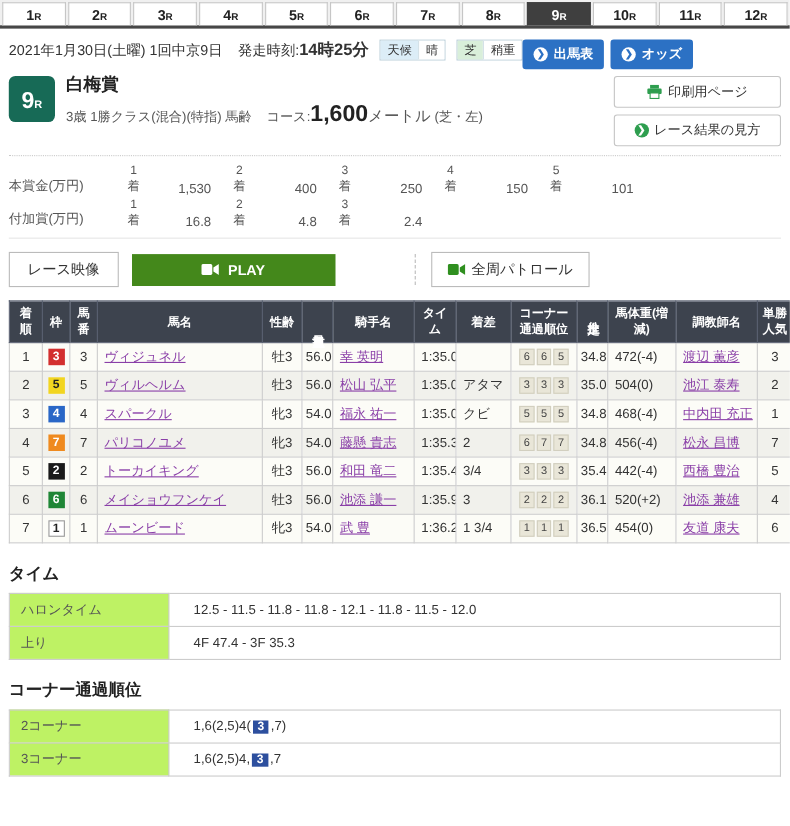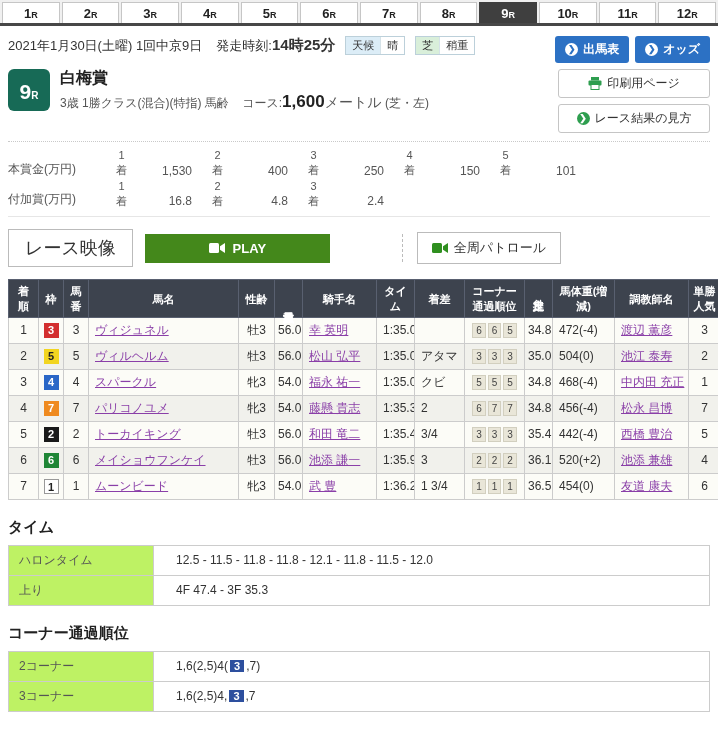--- a/index.html
+++ b/index.html
@@ -9,21 +9,21 @@
     font-family:"Liberation Sans", sans-serif; font-size:12px;
   }
   
   .tabbar { display:flex; gap:2px; background:#f0f0f0; padding:2px 2px 0 2px; border-bottom:3px solid #474747; }
   .tab { flex:1; background:#fff; border:1px solid #c6c6c6; border-bottom:none; text-align:center;
          font-weight:bold; font-size:13px; color:#222; padding:3px 0 2px; cursor:pointer; }
   .tab .rsub { font-size:9px; }
   .tab.selected { background:#3f3f3f; border-color:#3f3f3f; color:#fff; }
   .content { padding:0 8px; }
   
-  .info-row { display:flex; justify-content:space-between; align-items:flex-start; margin:10px 0 4px; }
+  .info-row { display:flex; align-items:flex-start; margin:10px 0 4px; }
   .info-left { font-size:13px; color:#333; display:flex; align-items:center; flex-wrap:wrap; }
   .date-txt { margin-right:14px; }
   .time-strong { font-weight:bold; font-size:15px; }
   .badge { display:inline-flex; border:1px solid #bcd0da; font-size:11px; margin-left:10px; }
   .badge .k { background:#dcedf7; padding:1px 6px; }
   .badge.turf .k { background:#d9efda; }
   .badge .v { background:#fff; padding:1px 6px; border-left:1px solid #d5e2e8; }
   .info-right { display:flex; gap:6px; }
   .btn-blue { background:#2c71c4; color:#fff; border:none; border-radius:3px; font-size:12px; font-weight:bold;
               padding:5px 10px; display:inline-flex; align-items:center; gap:5px; cursor:pointer; }
@@ -33,37 +33,37 @@
            line-height:13px; text-align:center; display:inline-block; font-weight:bold; }
   
   .race-box { display:flex; margin:6px 0 2px; }
   .rnum { width:42px; height:42px; background:#176a56; color:#fff; border-radius:6px; flex:none;
           display:flex; align-items:flex-end; justify-content:center; font-weight:bold; font-size:21px; line-height:38px; }
   .rnum .rsub { font-size:10px; line-height:30px; }
   .race-title-block { margin-left:10px; flex:1; }
   .race-name { font-size:16px; font-weight:bold; color:#222; margin:0; line-height:1.1; }
   .race-cond { font-size:12px; color:#555; margin-top:5px; }
   .race-cond .sp { margin-right:10px; }
-  .dist { font-size:17px; font-weight:bold; color:#222; }
+  .dist { font-size:21px; font-weight:bold; color:#222; }
   .dist-unit { font-size:14px; color:#555;font-family:Liberation Serif, serif; }
   .race-right { display:flex; flex-direction:column; gap:6px; width:152px; flex:none; }
   .btn-white { background:#fff; border:1px solid #c5c5c5; border-radius:3px; font-size:12px; color:#333;
                padding:5px 6px; display:flex; align-items:center; justify-content:center; gap:5px; cursor:pointer; }
   .dotted-sep { border-top:1px dotted #c9c9c9; margin:8px 0 6px; }
   
   .prize-row { display:flex; font-size:12px; color:#555; margin:1px 0; align-items:flex-end; }
   .prize-label { width:108px; line-height:1.5; }
   .prize-items { display:flex; flex:1; }
   .prize-item { display:flex; align-items:flex-end; width:96px; }
   .prize-rank { display:flex; flex-direction:column; align-items:center; font-size:11px; line-height:1.35; }
   .prize-val { flex:1; text-align:right; margin-right:20px; }
   .prize-sep { border-top:1px solid #e6e6e6; margin:8px 0 0; }
   
   .video-row { display:flex; align-items:center; margin:12px 0 12px; }
-  .btn-plain { background:#fff; border:1px solid #bbb; font-size:18px; color:#333; padding:6px 16px; cursor:pointer; }
+  .btn-plain { background:#fff; border:1px solid #bbb; font-size:13px; color:#333; padding:6px 16px; cursor:pointer; }
   .btn-play { background:#44881b; color:#fff; font-weight:bold; font-size:13px; border:none; width:185px;
               padding:7px 0; margin-left:12px; display:flex; align-items:center; justify-content:center; gap:8px; cursor:pointer; }
   .vdivider { border-left:1px dashed #bbb; height:28px; margin:0 14px 0 72px; }
   .btn-patrol { background:#fff; border:1px solid #bbb; font-size:13px; color:#333; padding:6px 14px;
                 display:flex; align-items:center; gap:6px; cursor:pointer; }
   
   table.results { border-collapse:collapse; width:100%; table-layout:fixed; margin-top:2px; }
   .results th { background:#3d434e; color:#fff; font-size:11px; font-weight:bold; border:1px solid #596070;
                 padding:4px 4px; line-height:1.3; word-break:break-all; text-align:center; vertical-align:middle; }
   .results td { border:1px solid #ccc; padding:4px 3px; text-align:center; font-size:12px; color:#333;

